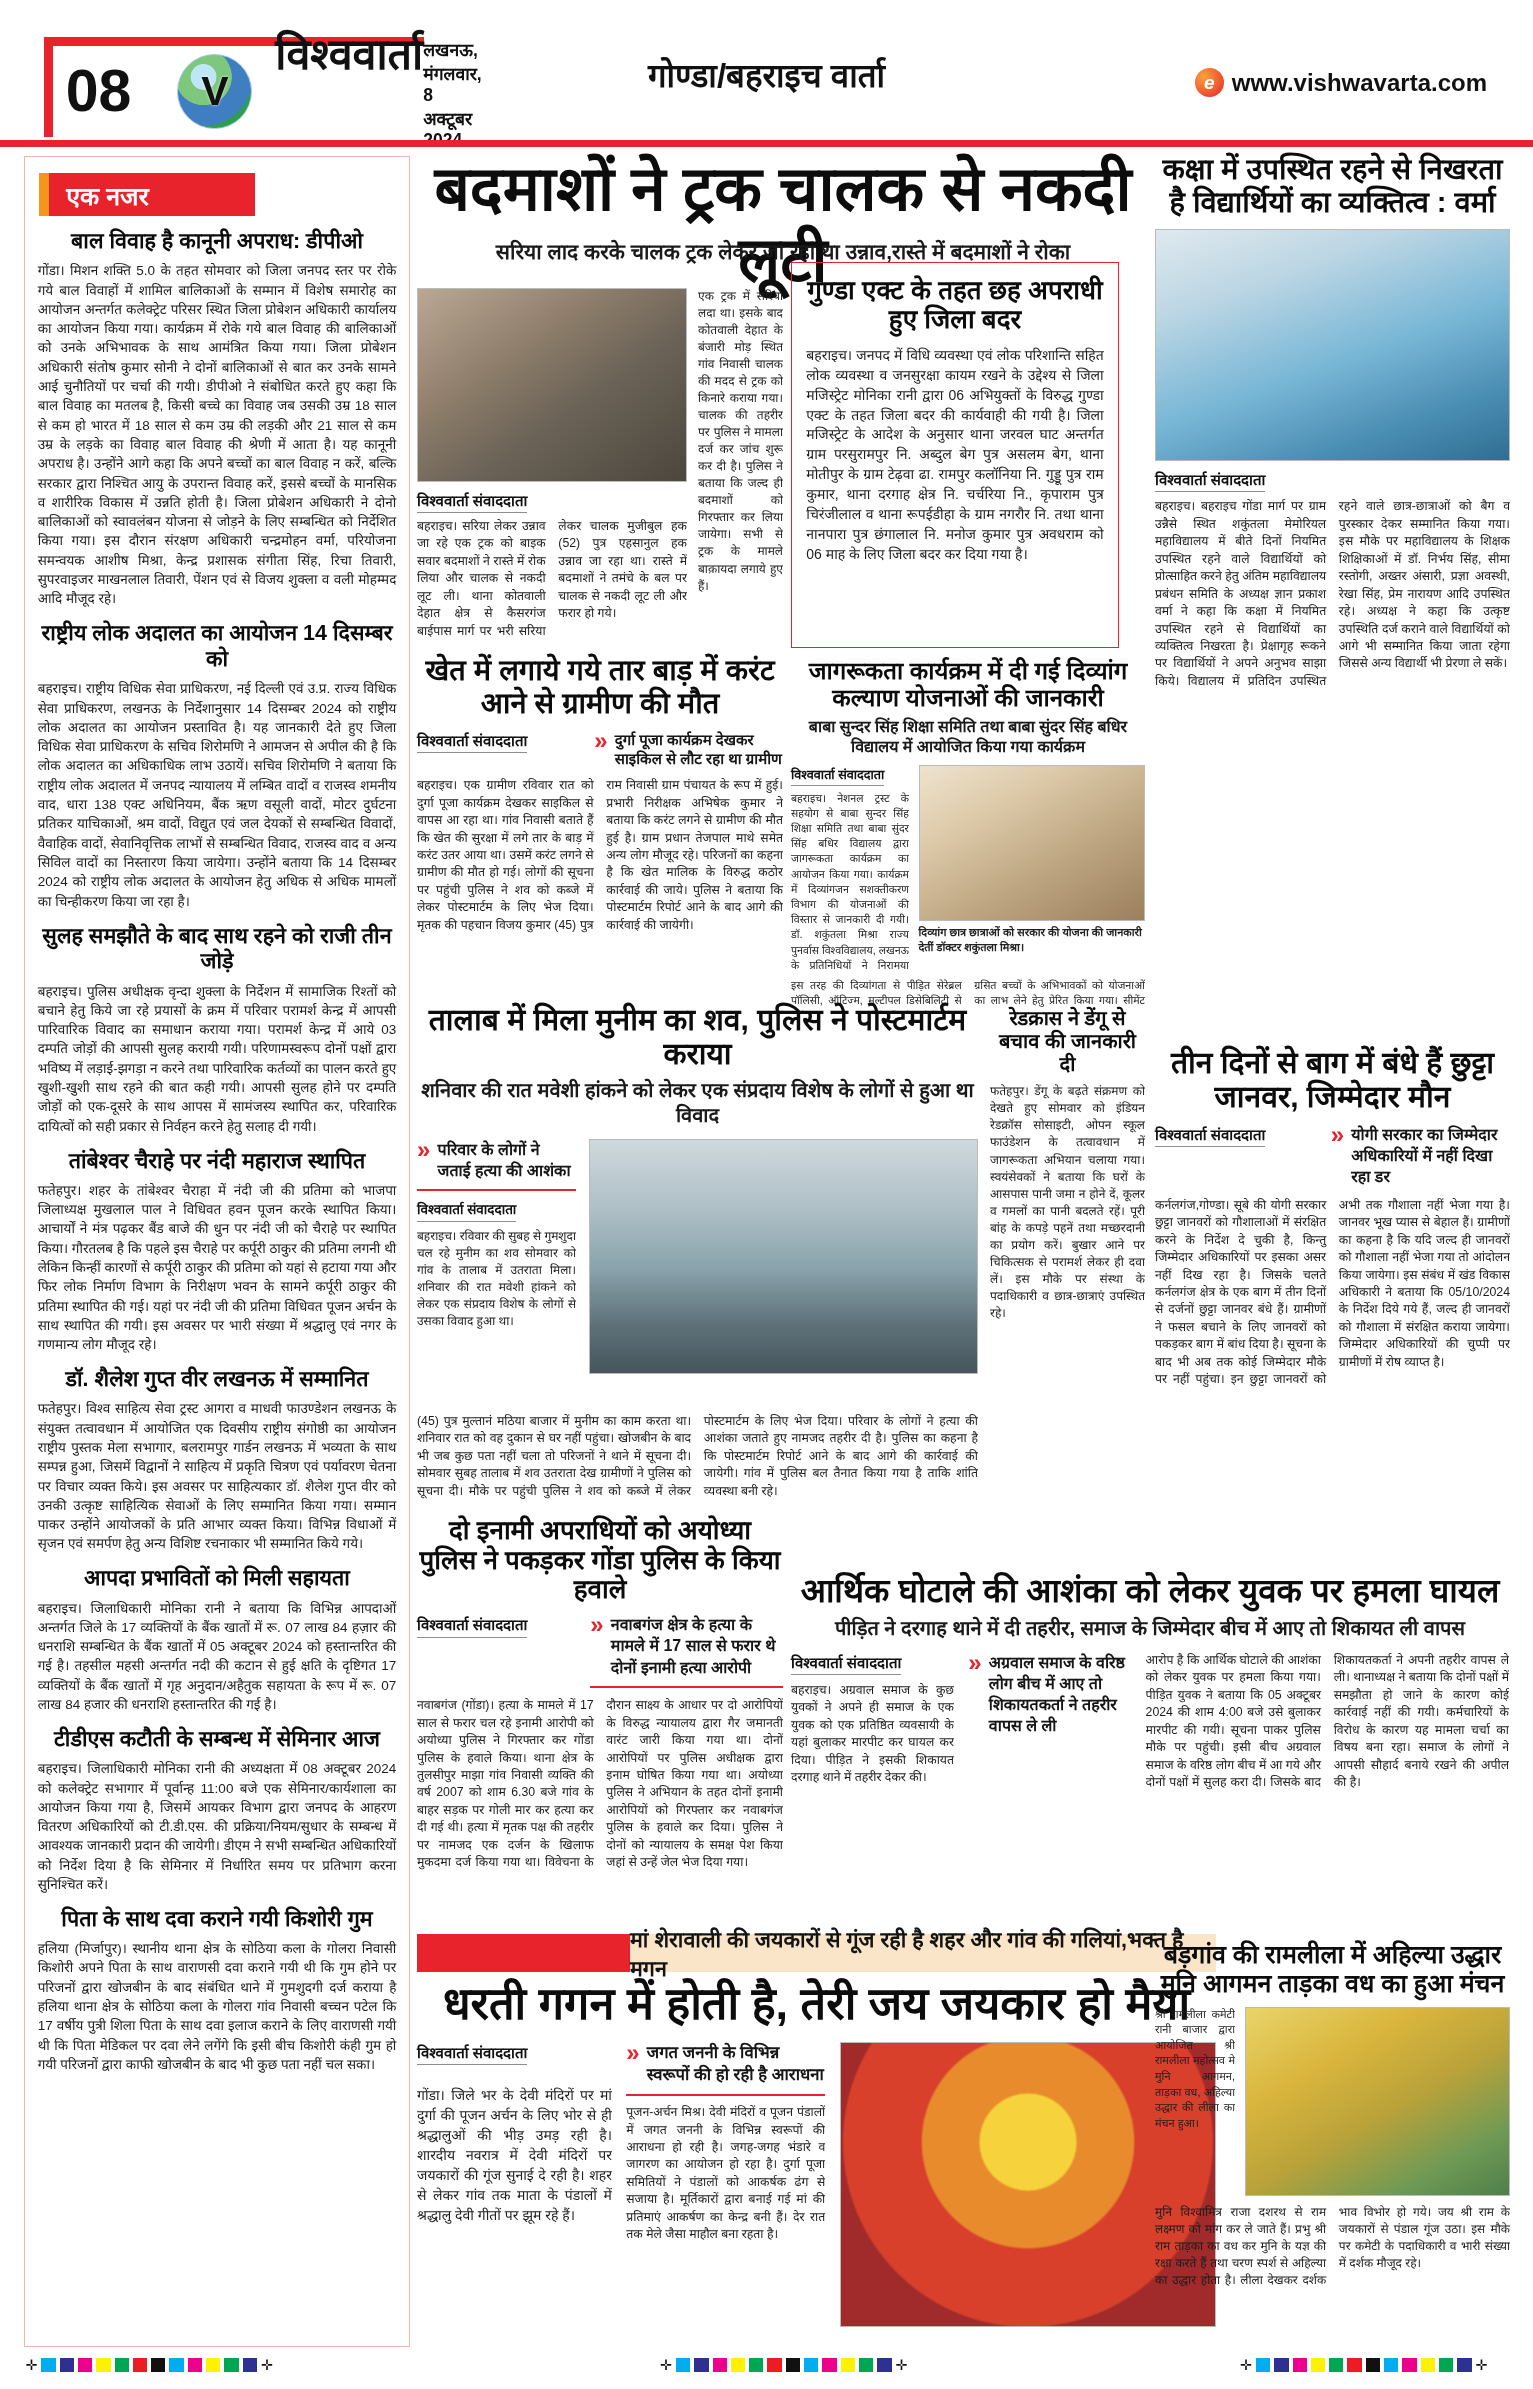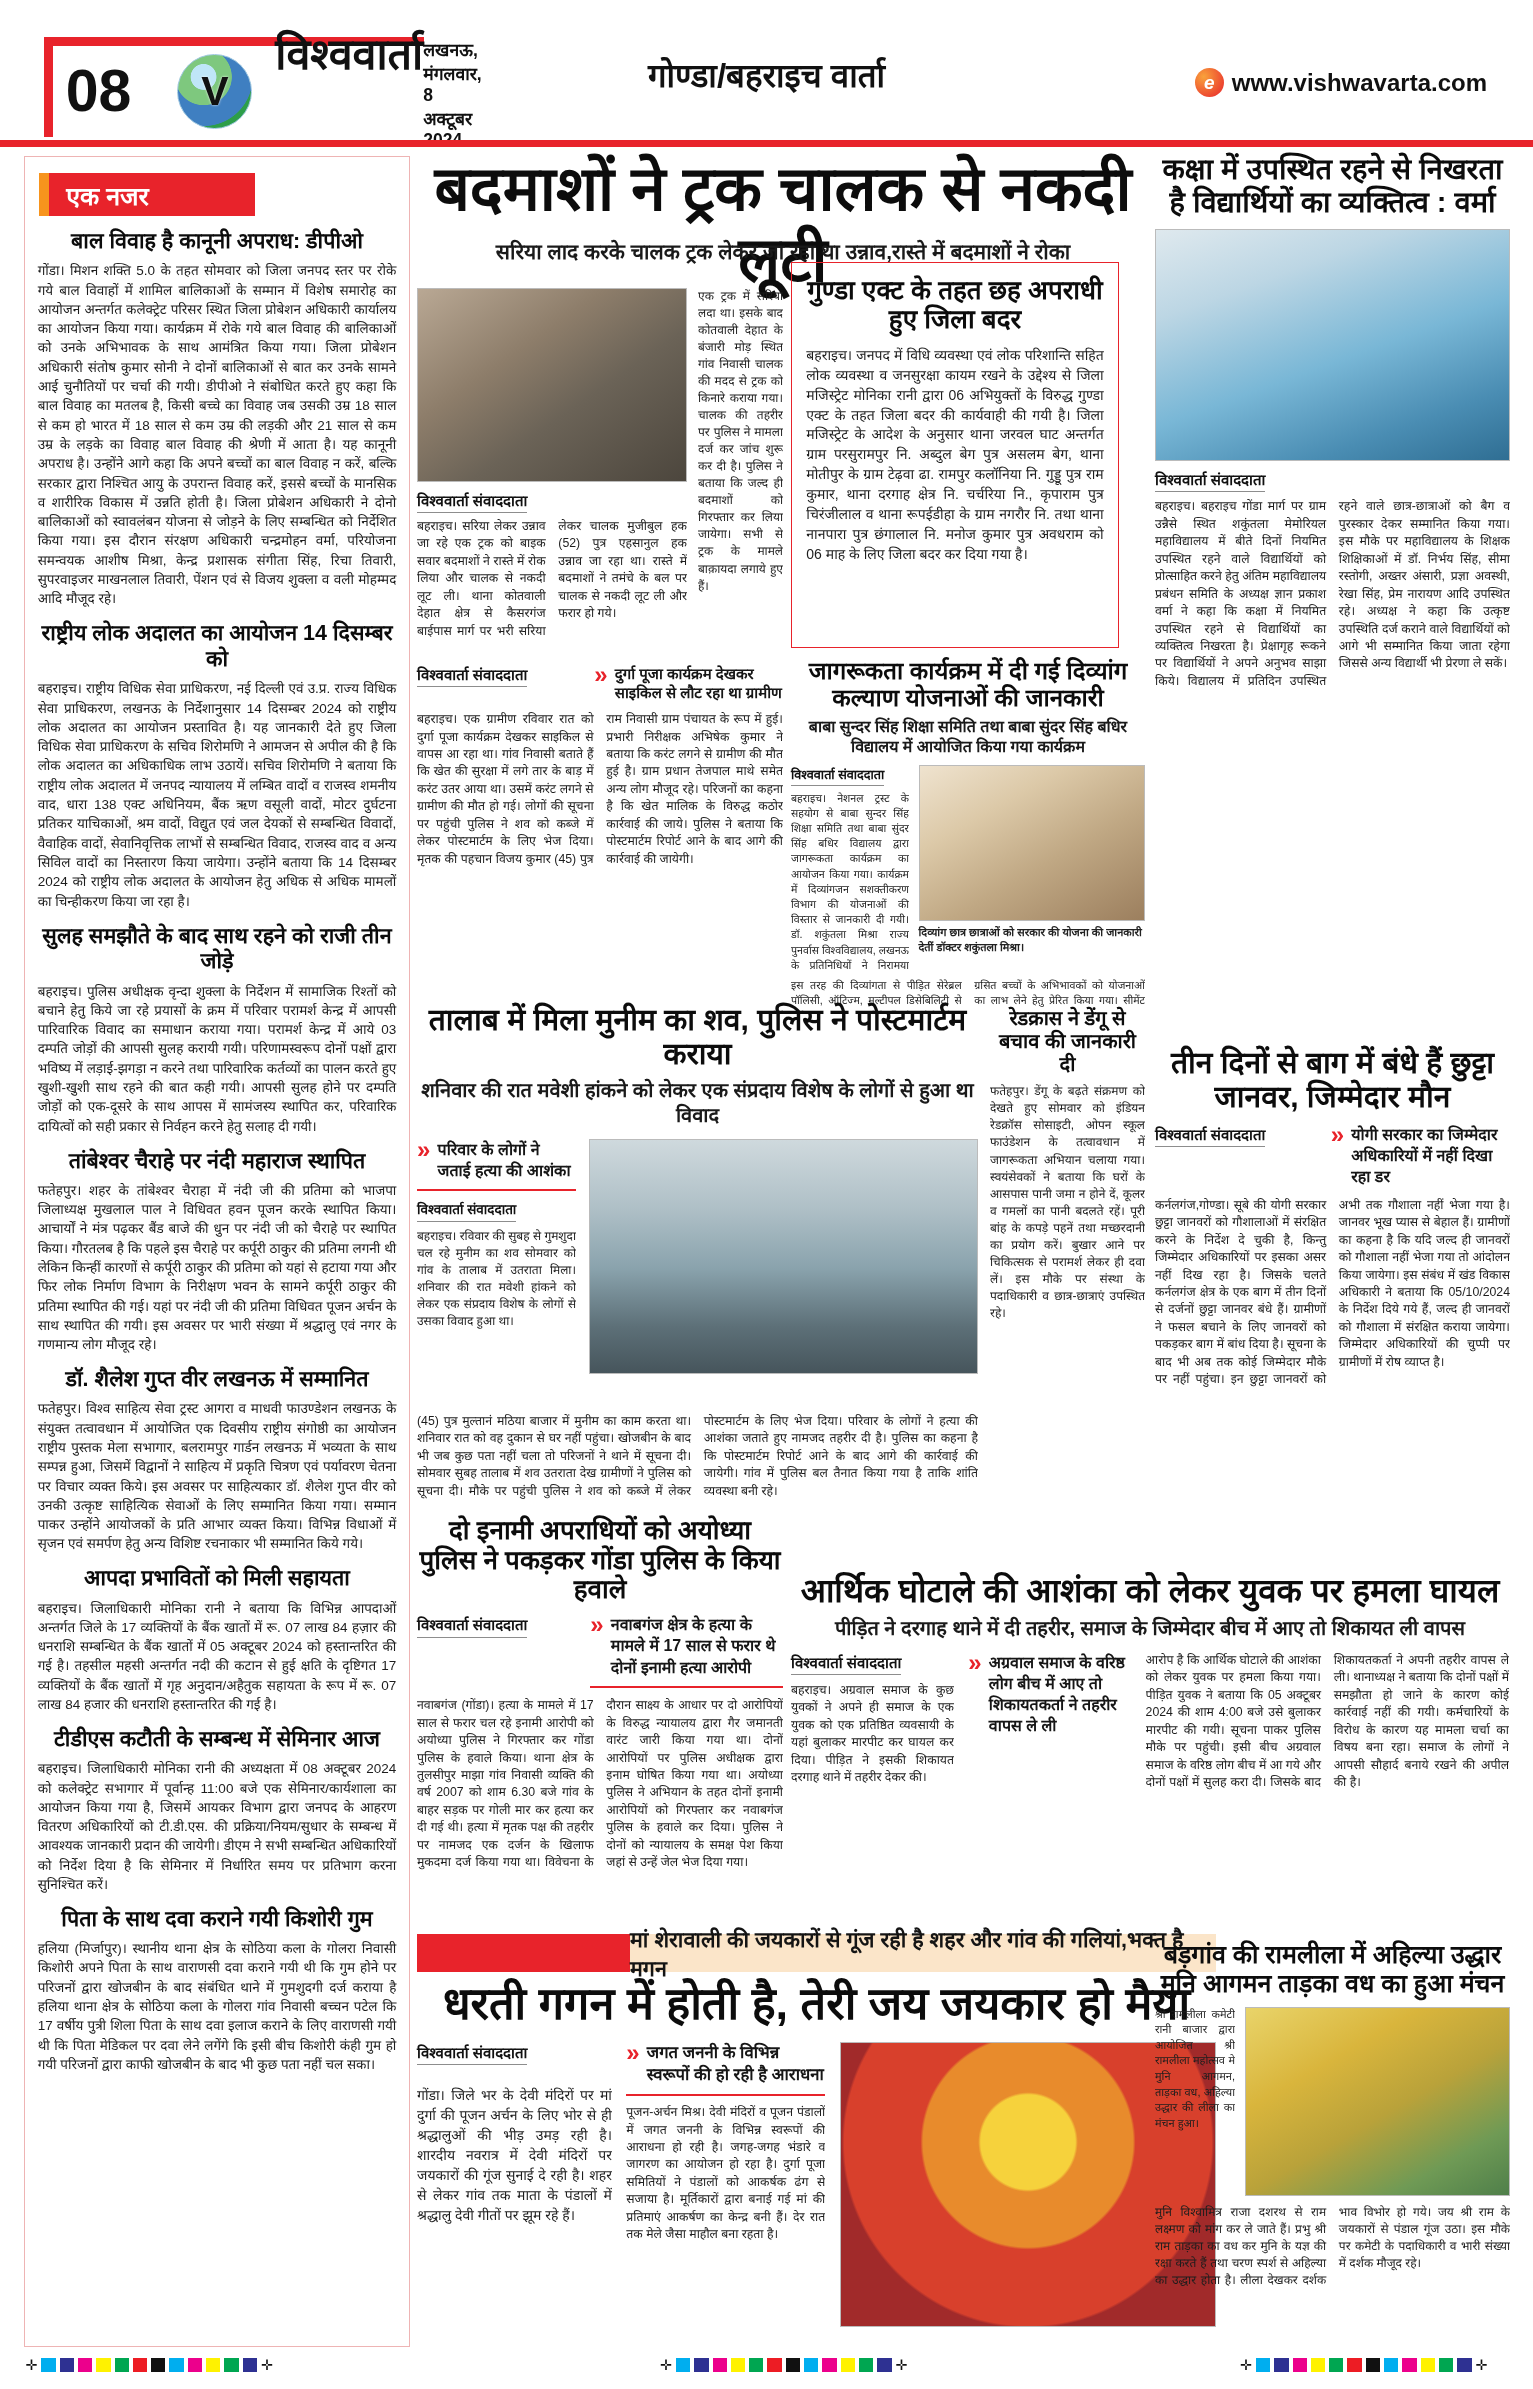--- a/index.html
+++ b/index.html
@@ -120,20 +120,21 @@
 
   <div class="abs" style="left:1155px;top:153px;width:355px;height:883px;">
     <div class="hl" style="font-size:29px;">कक्षा में उपस्थित रहने से निखरता है विद्यार्थियों का व्यक्तित्व : वर्मा</div>
     <div class="photo" style="margin-top:9.5px;width:355px;height:232px;background:
          linear-gradient(160deg,#dfe9ee 0%,#bcd6e4 25%,#79b7d6 55%,#4a8db3 80%,#2f6e93 100%);"></div>
     <div style="margin-top:8px;"><span class="byline">विश्ववार्ता संवाददाता</span></div>
     <div class="body-txt cols2" style="margin-top:6.4px;height:509px;font-size:12.3px;">बहराइच। बहराइच गोंडा मार्ग पर ग्राम उन्नैसे स्थित शकुंतला मेमोरियल महाविद्यालय में बीते दिनों नियमित उपस्थित रहने वाले विद्यार्थियों को प्रोत्साहित करने हेतु अंतिम महाविद्यालय प्रबंधन समिति के अध्यक्ष ज्ञान प्रकाश वर्मा ने कहा कि कक्षा में नियमित उपस्थित रहने से विद्यार्थियों का व्यक्तित्व निखरता है। प्रेक्षागृह रूकने पर विद्यार्थियों ने अपने अनुभव साझा किये। विद्यालय में प्रतिदिन उपस्थित रहने वाले छात्र-छात्राओं को बैग व पुरस्कार देकर सम्मानित किया गया। इस मौके पर महाविद्यालय के शिक्षक शिक्षिकाओं में डॉ. निर्भय सिंह, सीमा रस्तोगी, अख्तर अंसारी, प्रज्ञा अवस्थी, रेखा सिंह, प्रेम नारायण आदि उपस्थित रहे। अध्यक्ष ने कहा कि उत्कृष्ट उपस्थिति दर्ज कराने वाले विद्यार्थियों को आगे भी सम्मानित किया जाता रहेगा जिससे अन्य विद्यार्थी भी प्रेरणा ले सकें।</div>
   </div>
 
   <div class="abs" style="left:417px;top:654px;width:366px;height:342px;">
+    <div class="hl" style="font-size:29px;">खेत में लगाये गये तार बाड़ में करंट आने से ग्रामीण की मौत</div>
     <div style="display:flex;gap:14.3px;margin-top:9.5px;align-items:flex-start;">
       <div style="flex:0 0 163px;"><span class="byline">विश्ववार्ता संवाददाता</span></div>
       <div class="pq" style="flex:1;font-size:15px;">
         <span class="chev">»</span>
         <span>दुर्गा पूजा कार्यक्रम देखकर साइकिल से लौट रहा था ग्रामीण</span>
       </div>
     </div>
     <div class="body-txt cols2" style="margin-top:8px;height:203px;font-size:12.3px;">बहराइच। एक ग्रामीण रविवार रात को दुर्गा पूजा कार्यक्रम देखकर साइकिल से वापस आ रहा था। गांव निवासी बताते हैं कि खेत की सुरक्षा में लगे तार के बाड़ में करंट उतर आया था। उसमें करंट लगने से ग्रामीण की मौत हो गई। लोगों की सूचना पर पहुंची पुलिस ने शव को कब्जे में लेकर पोस्टमार्टम के लिए भेज दिया। मृतक की पहचान विजय कुमार (45) पुत्र राम निवासी ग्राम पंचायत के रूप में हुई। प्रभारी निरीक्षक अभिषेक कुमार ने बताया कि करंट लगने से ग्रामीण की मौत हुई है। ग्राम प्रधान तेजपाल माथे समेत अन्य लोग मौजूद रहे। परिजनों का कहना है कि खेत मालिक के विरुद्ध कठोर कार्रवाई की जाये। पुलिस ने बताया कि पोस्टमार्टम रिपोर्ट आने के बाद आगे की कार्रवाई की जायेगी।</div>
   </div>
 

